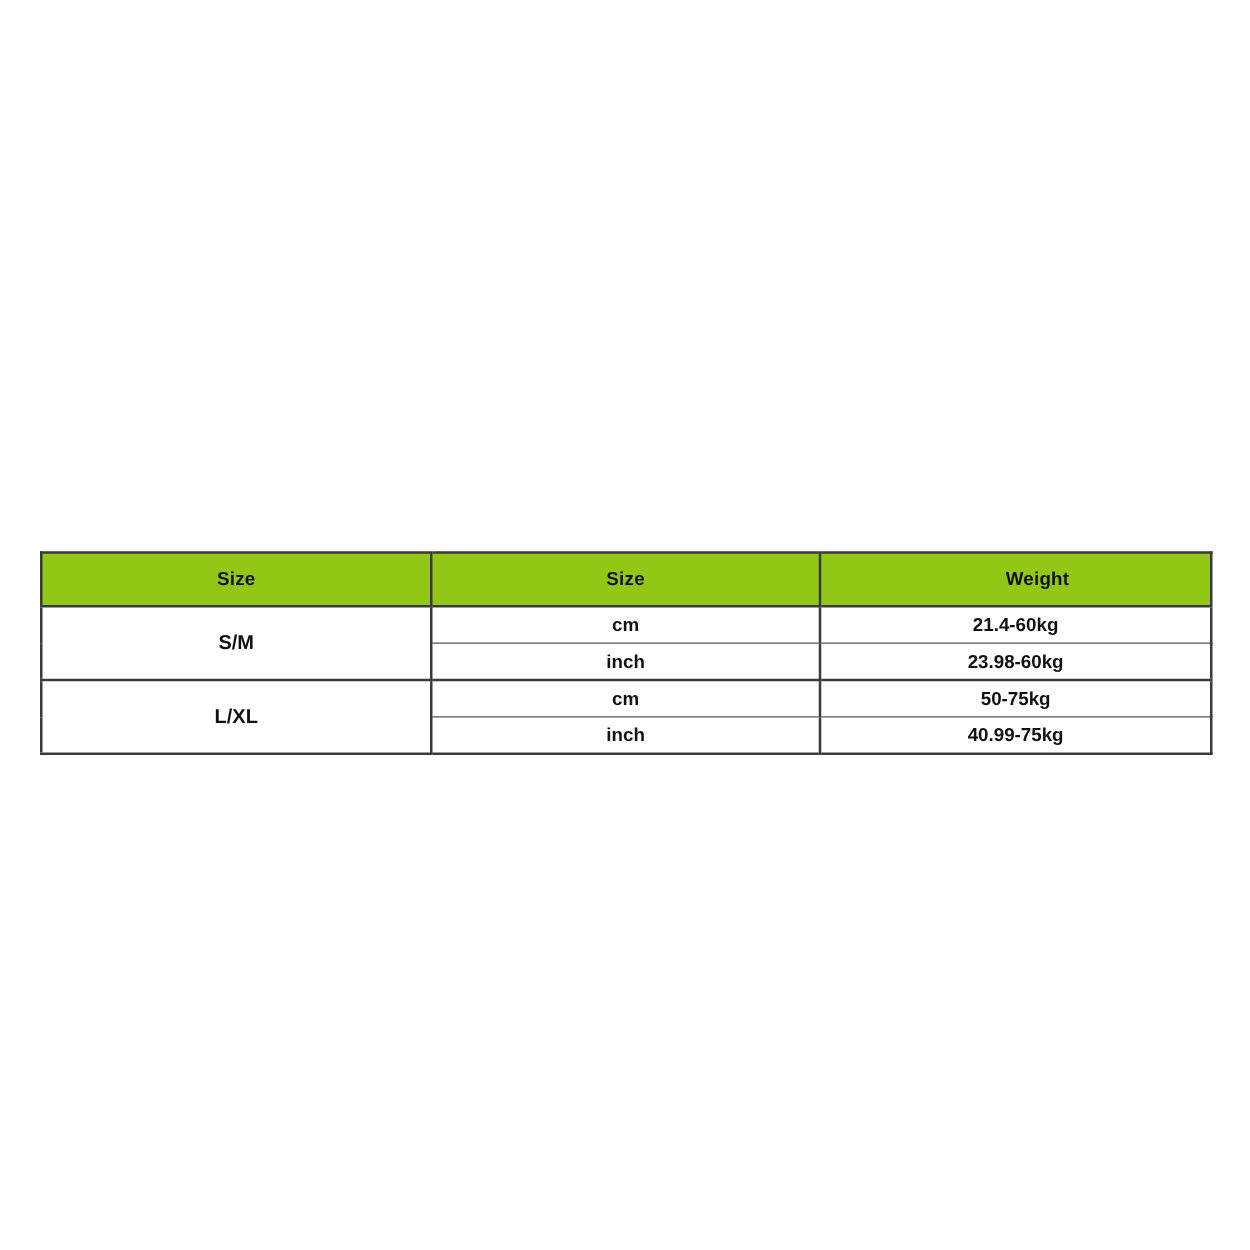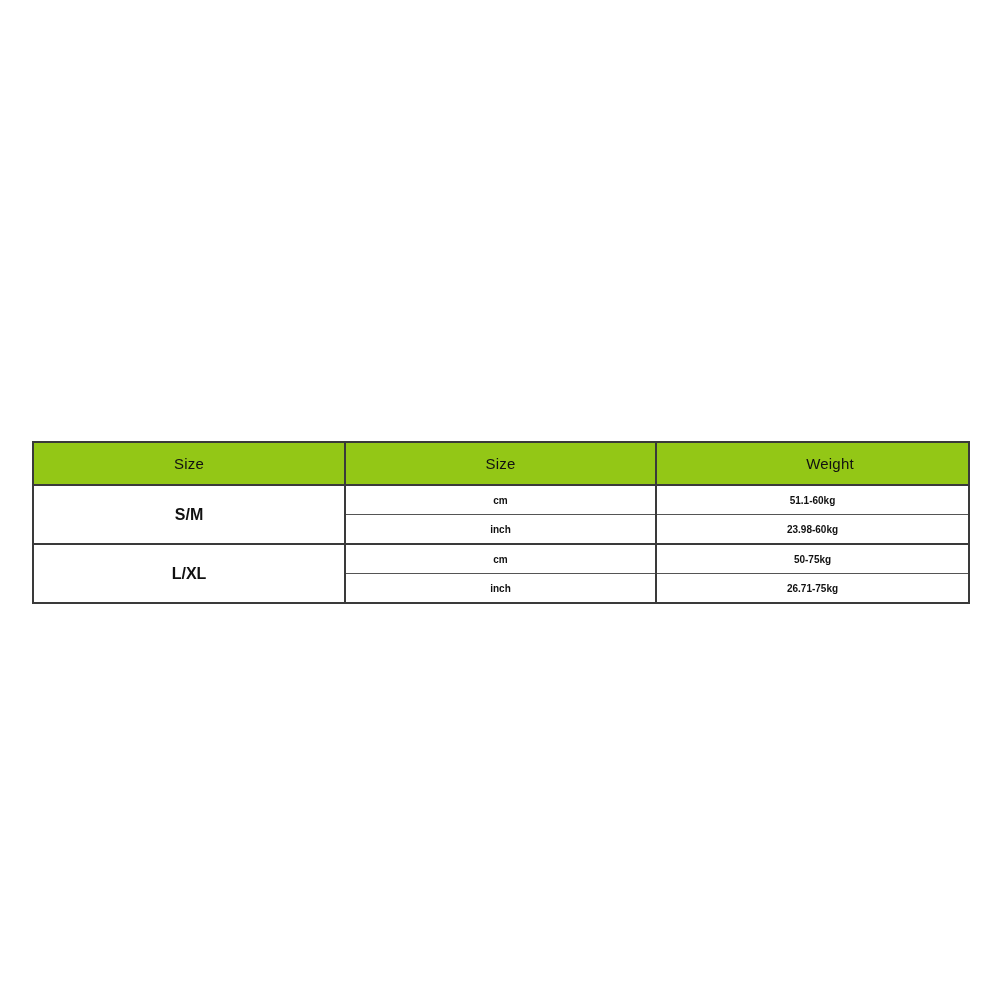--- a/index.html
+++ b/index.html
@@ -31,35 +31,35 @@
     border: 2px solid #3a3a3a;
   }
 
   table.chart col.col-size   { width: 312px; }
   table.chart col.col-unit   { width: 311px; }
   table.chart col.col-weight { width: 313px; }
 
   thead th {
     background: #93c716;
     color: #111111;
-    font-weight: normal;
+    font-weight: bold;
     font-size: 15px;
     text-align: center;
     height: 39px;
     border-right: 2px solid #3a3a3a;
     border-bottom: 2px solid #3a3a3a;
     letter-spacing: 0.2px;
   }
   thead th:last-child { border-right: none; padding-left: 36px; }
 
   tbody td {
     background: #ffffff;
     color: #111111;
     font-weight: bold;
-    font-size: 10px;
+    font-size: 15px;
     text-align: center;
     height: 26px;
     border-right: 2px solid #3a3a3a;
     border-bottom: 1.5px solid #555555;
     vertical-align: middle;
   }
   tbody td:last-child { border-right: none; }
 
   tbody td.size-cell {
     font-size: 16px;
@@ -88,30 +88,30 @@
       <tr>
         <th>Size</th>
         <th>Size</th>
         <th>Weight</th>
       </tr>
     </thead>
     <tbody>
       <tr>
         <td class="size-cell" rowspan="2">S/M</td>
         <td>cm</td>
-        <td>51.1-60kg</td>
+        <td>21.4-60kg</td>
       </tr>
       <tr class="group-end">
         <td>inch</td>
         <td>23.98-60kg</td>
       </tr>
       <tr>
         <td class="size-cell" rowspan="2">L/XL</td>
         <td>cm</td>
         <td>50-75kg</td>
       </tr>
       <tr class="last-row">
         <td>inch</td>
-        <td>26.71-75kg</td>
+        <td>40.99-75kg</td>
       </tr>
     </tbody>
   </table>
 </div>
 
 </body></html>

